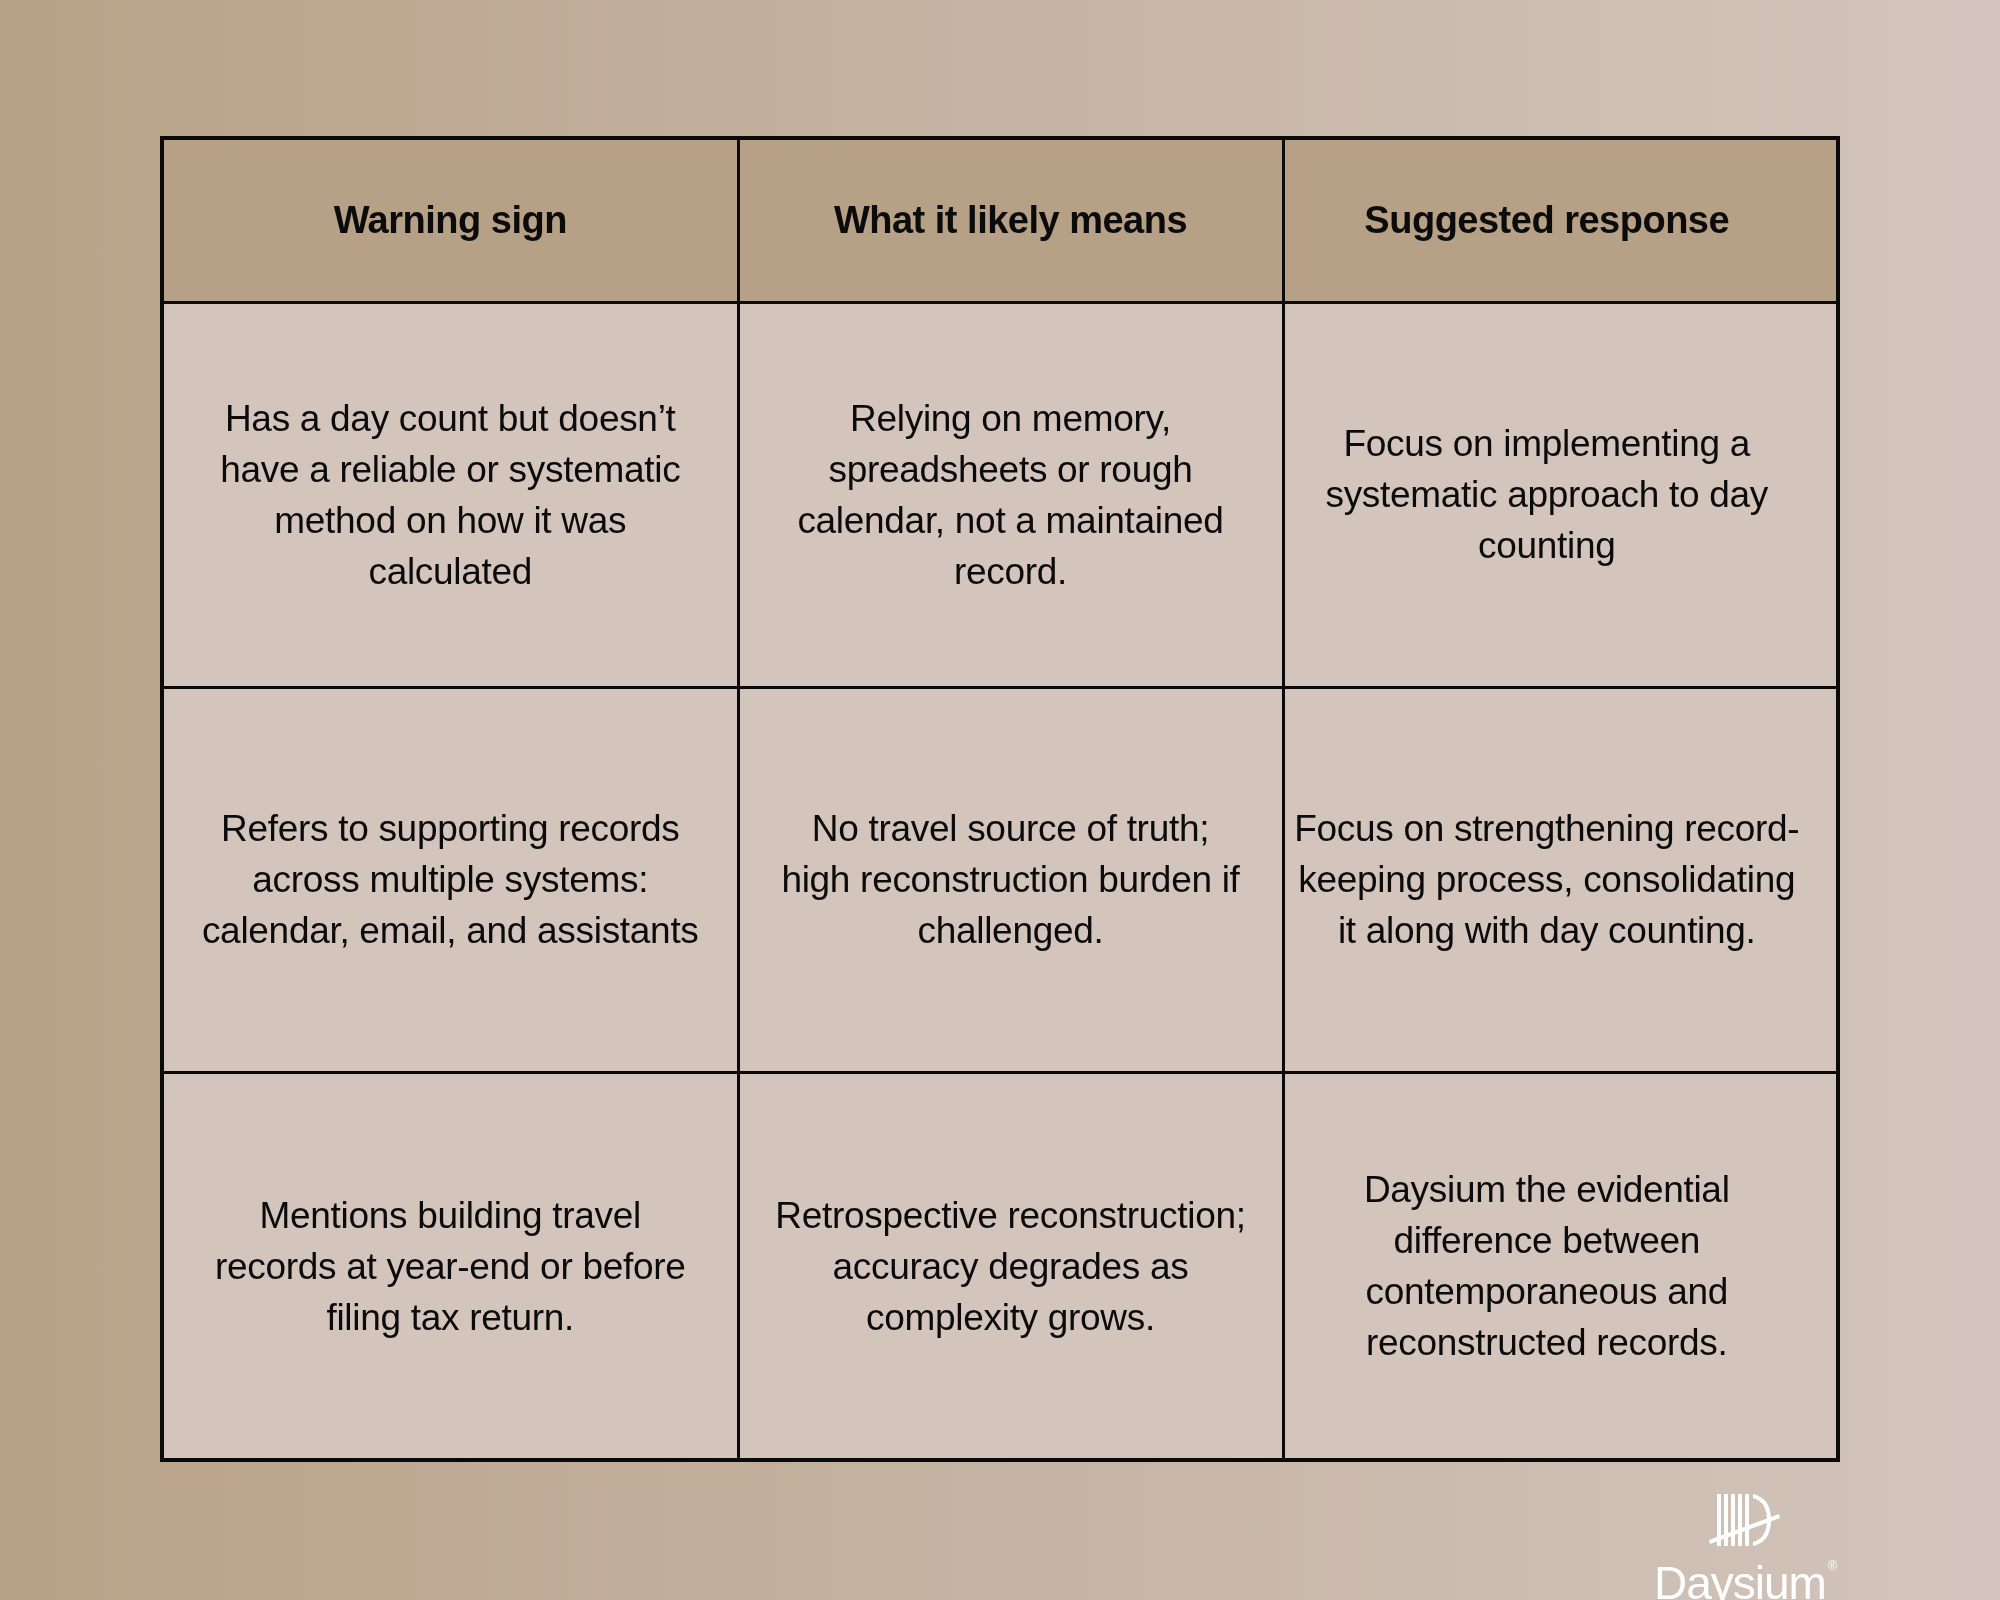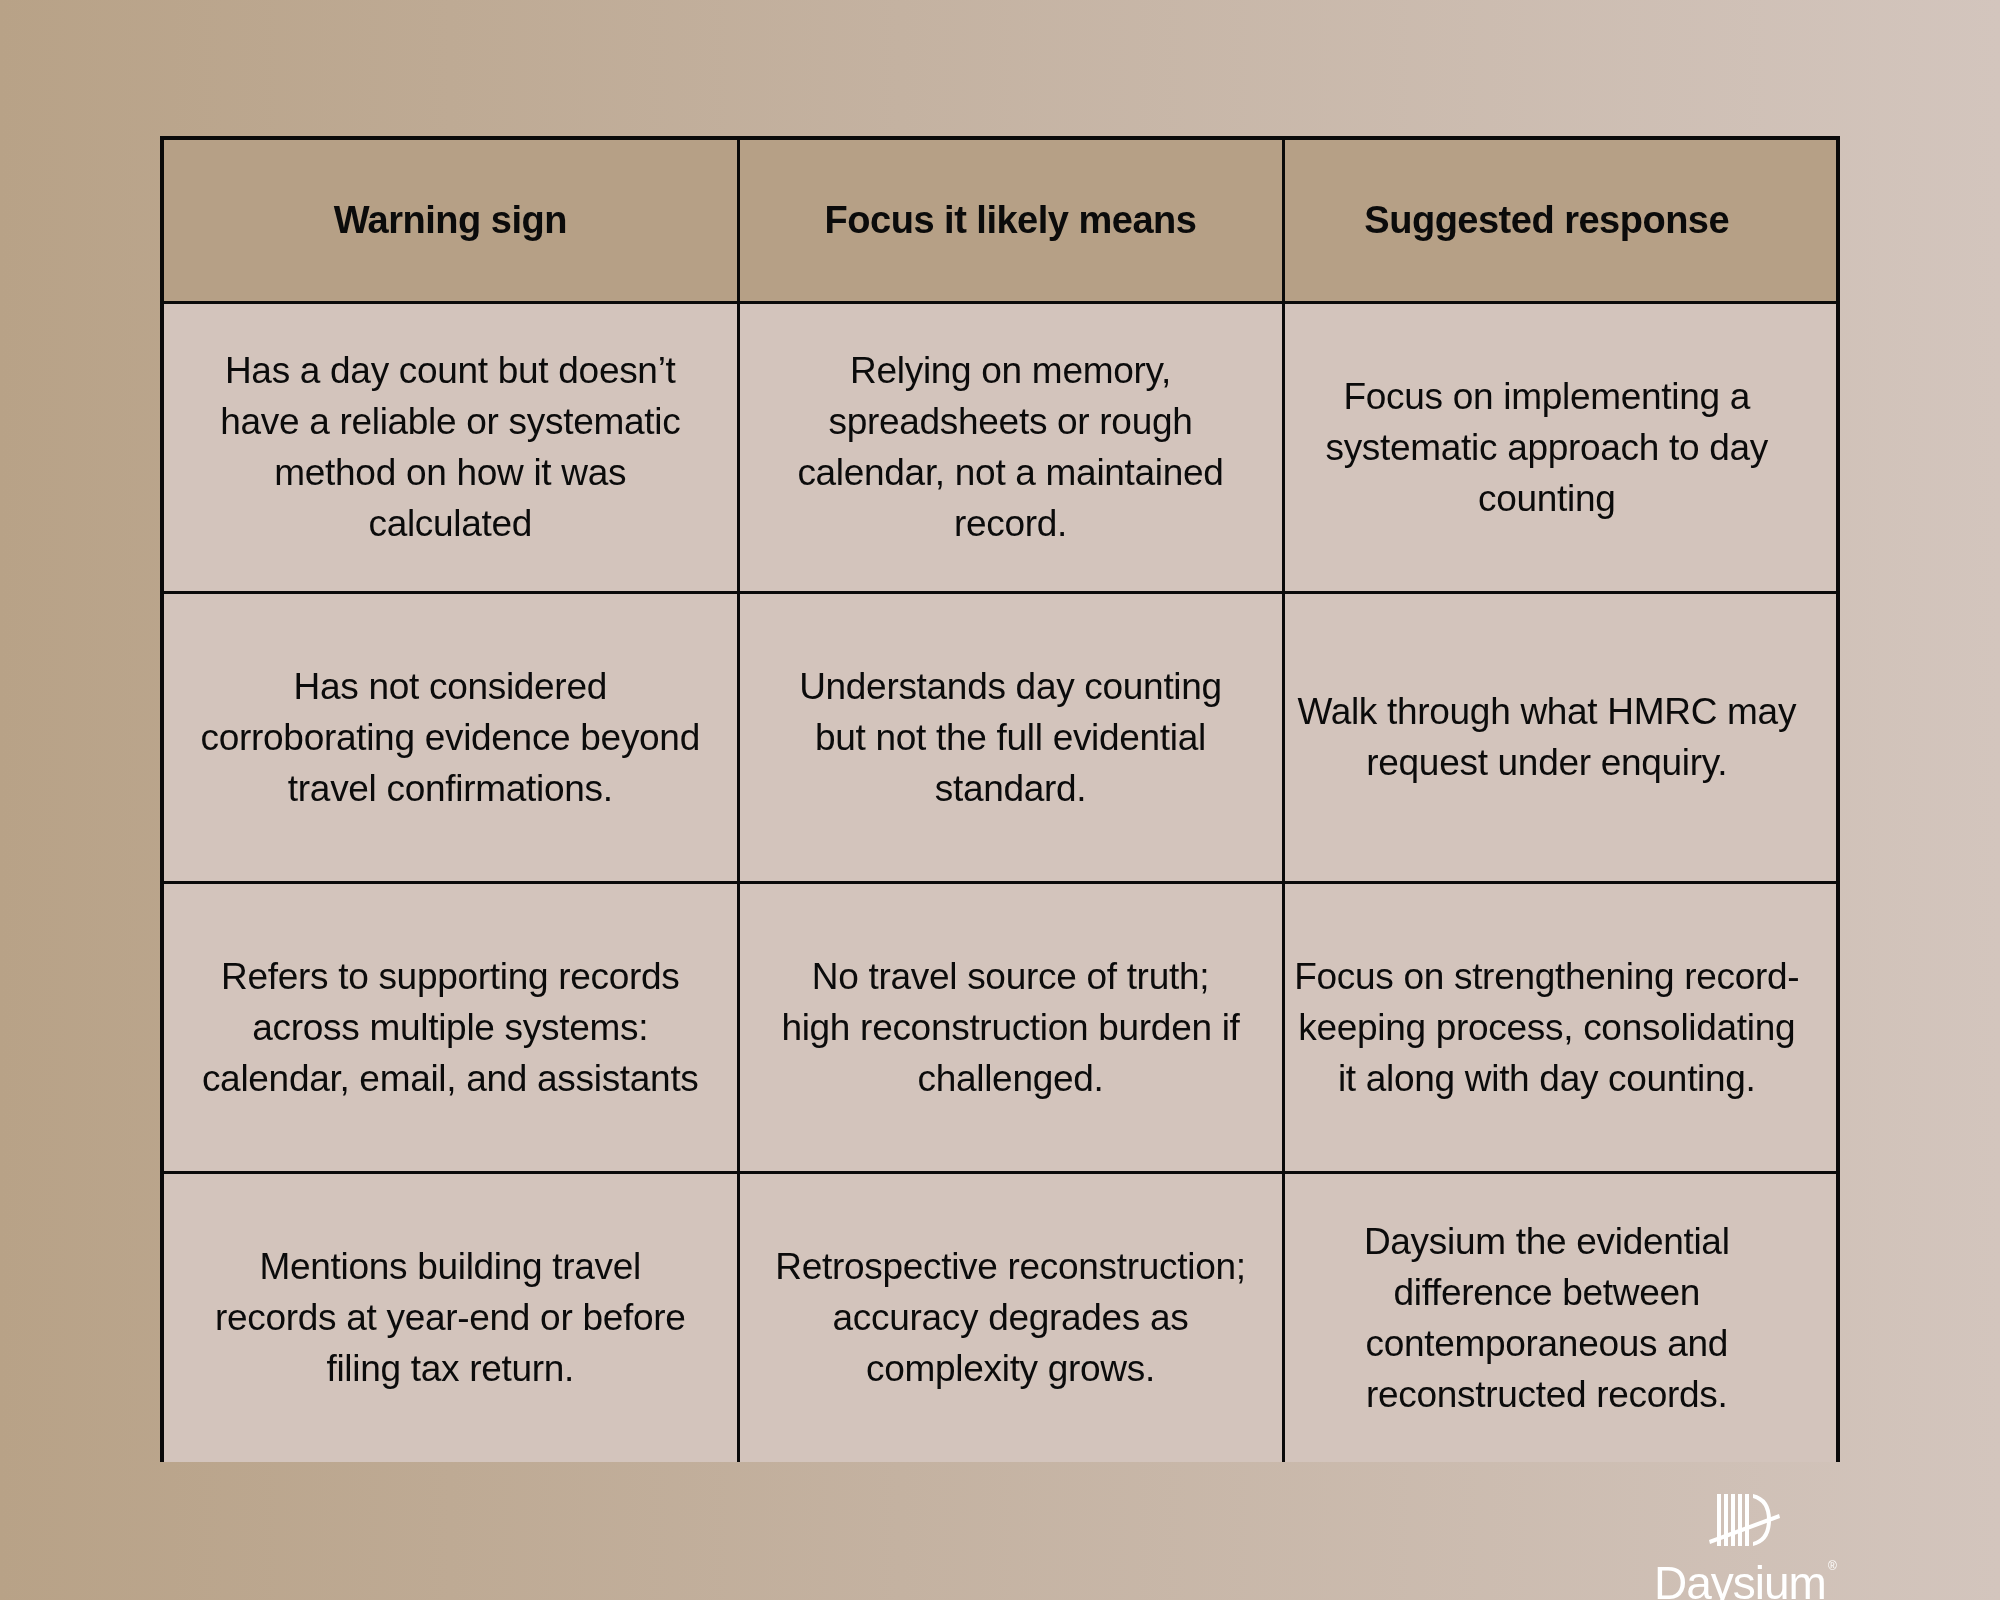--- a/index.html
+++ b/index.html
@@ -90,34 +90,29 @@
 <div class="table-wrap">
   <table>
     <colgroup>
       <col class="c1">
         <col class="c2">
         <col class="c3">
     </colgroup>
     <thead>
       <tr>
         <th>Warning sign</th>
-        <th>Focus it likely means</th>
+        <th>What it likely means</th>
         <th>Suggested response</th>
       </tr>
     </thead>
     <tbody>
       <tr>
         <td>Has a day count but doesn’t have a reliable or systematic method on how it was calculated</td>
         <td>Relying on memory, spreadsheets or rough calendar, not a maintained record.</td>
         <td>Focus on implementing a systematic approach to day counting</td>
-      </tr>
-      <tr>
-        <td>Has not considered corroborating evidence beyond travel confirmations.</td>
-        <td>Understands day counting but not the full evidential standard.</td>
-        <td>Walk through what HMRC may request under enquiry.</td>
       </tr>
       <tr>
         <td>Refers to supporting records across multiple systems: calendar, email, and assistants</td>
         <td>No travel source of truth; high reconstruction burden if challenged.</td>
         <td>Focus on strengthening record-keeping process, consolidating it along with day counting.</td>
       </tr>
       <tr>
         <td>Mentions building travel records at year-end or before filing tax return.</td>
         <td>Retrospective reconstruction; accuracy degrades as complexity grows.</td>
         <td>Daysium the evidential difference between contemporaneous and reconstructed records.</td>

